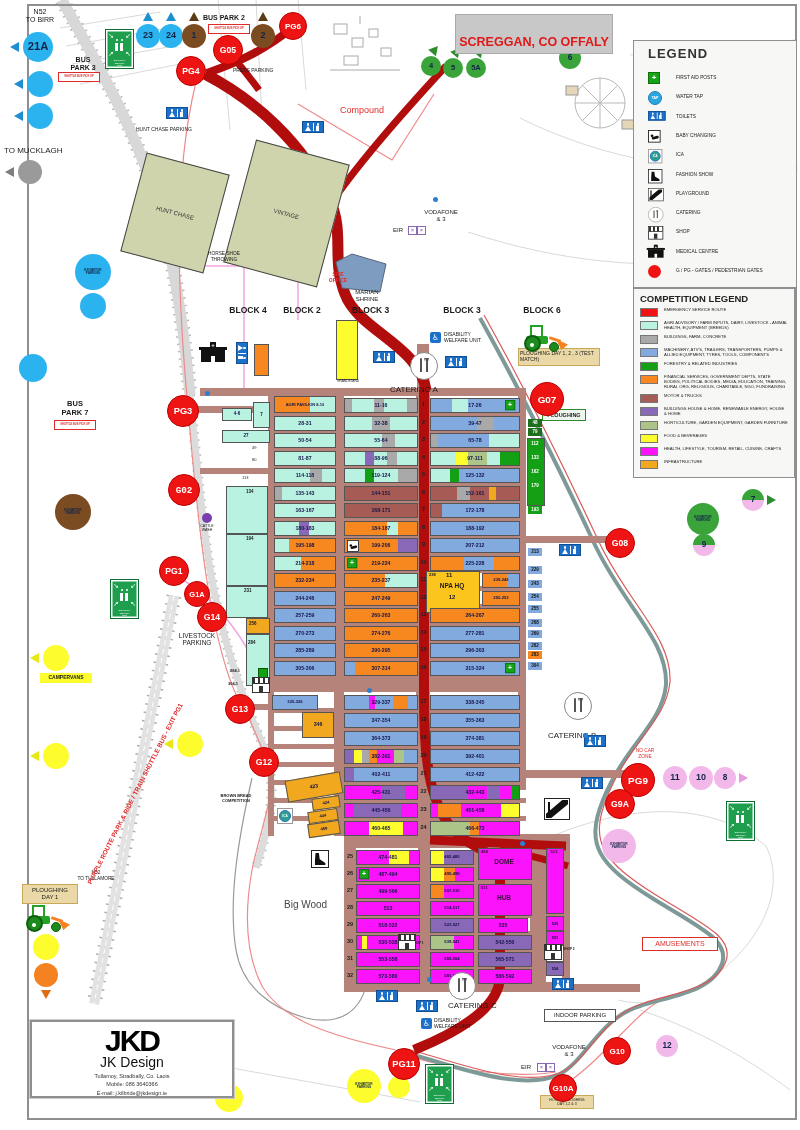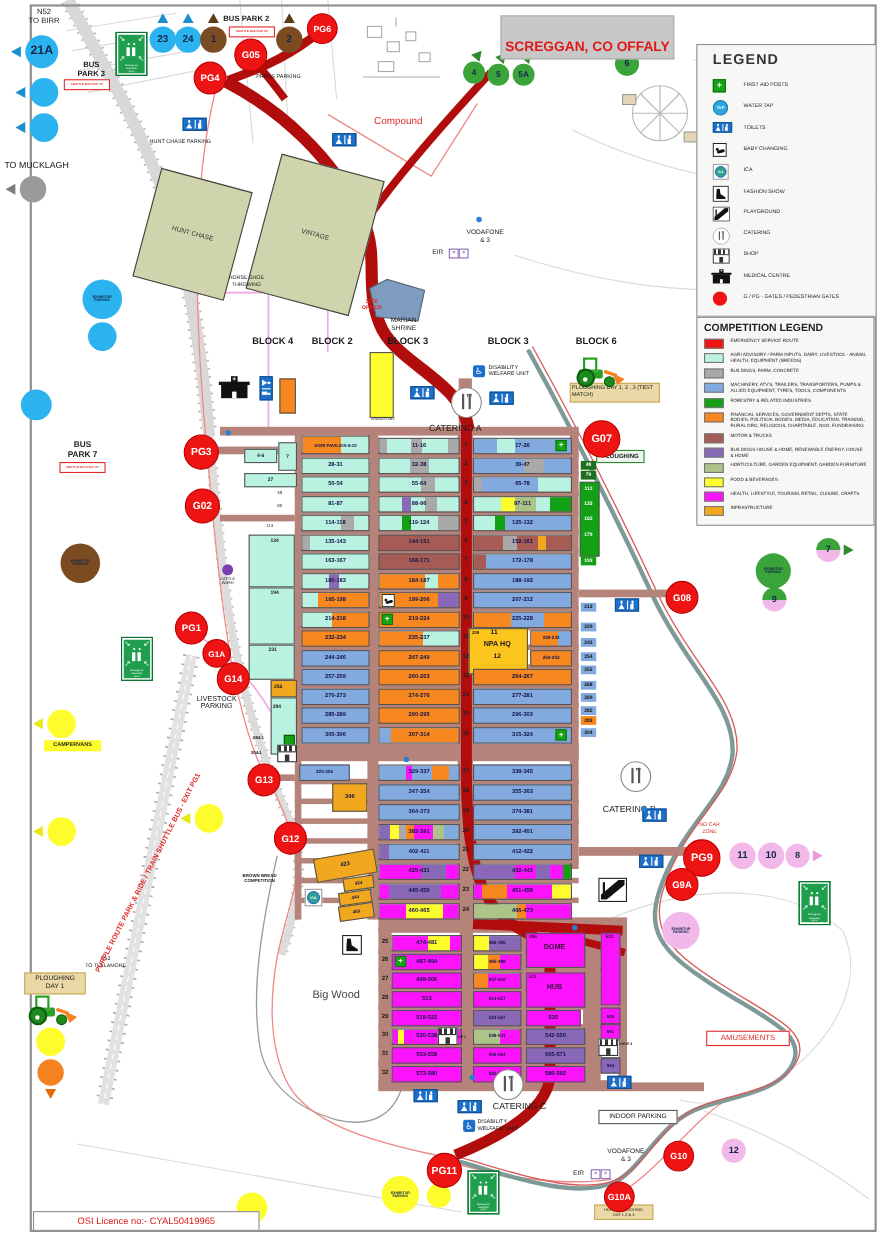--- a/index.html
+++ b/index.html
@@ -648,21 +648,21 @@
       <div class="lb" style="left: 540px; top: 1095px; font-size: 3.6px; color: rgb(26, 26, 26); font-weight: 400; text-align: center; width: 50px; background: rgb(234, 217, 166); padding: 2px 1px; border: 1px solid rgb(202, 168, 90);">HORSE PLOUGHING
 DAY 1,2 &amp; 3</div>
       <div class="lb" style="left: 642px; top: 937px; font-size: 7px; color: rgb(224, 43, 43); font-weight: 400; text-align: center; width: 72px; background: rgb(255, 255, 255); padding: 2px 1px; border: 1px solid rgb(224, 43, 43);">AMUSEMENTS</div>
       <div class="lb" style="left: 544px; top: 1009px; font-size: 6px; color: rgb(26, 26, 26); font-weight: 400; text-align: center; width: 68px; background: rgb(255, 255, 255); padding: 2px 1px; border: 1px solid rgb(85, 85, 85);">INDOOR PARKING</div>
       <div class="lb" style="left: 40px; top: 673px; font-size: 5px; color: rgb(26, 26, 26); font-weight: 700; text-align: center; width: 50px; background: rgb(253, 253, 46); padding: 2px 1px;">CAMPERVANS</div>
       <div class="lb" style="left: -30px; top: 790px; font-size: 6.5px; color: rgb(224, 43, 43); font-weight: 700; text-align: center; width: 330px; transform: rotate(-63deg);">PURPLE ROUTE PARK &amp; RIDE / TRAIN SHUTTLE BUS - EXIT PG1</div>
       <div class="gate" style="left: 279px; top: 12px; width: 26px; height: 26px; font-size: 8.06px;">PG6</div>
       <div class="gate" style="left: 213px; top: 35px; width: 28px; height: 28px; font-size: 8.68px;">G05</div>
       <div class="gate" style="left: 176px; top: 56px; width: 28px; height: 28px; font-size: 8.68px;">PG4</div>
       <div class="gate" style="left: 167px; top: 395px; width: 30px; height: 30px; font-size: 9.3px;">PG3</div>
-      <div class="gate" style="left: 168px; top: 444px; width: 30px; height: 30px; font-size: 9.3px;">G02</div>
+      <div class="gate" style="left: 168px; top: 474px; width: 30px; height: 30px; font-size: 9.3px; font-family: Liberation Mono, monospace;">G02</div>
       <div class="gate" style="left: 159px; top: 556px; width: 28px; height: 28px; font-size: 8.68px;">PG1</div>
       <div class="gate" style="left: 184px; top: 581px; width: 24px; height: 24px; font-size: 7.44px;">G1A</div>
       <div class="gate" style="left: 197px; top: 602px; width: 28px; height: 28px; font-size: 8.68px;">G14</div>
       <div class="gate" style="left: 225px; top: 694px; width: 28px; height: 28px; font-size: 8.68px;">G13</div>
       <div class="gate" style="left: 249px; top: 747px; width: 28px; height: 28px; font-size: 8.68px;">G12</div>
       <div class="gate" style="left: 530px; top: 382px; width: 32px; height: 32px; font-size: 9.92px;">G07</div>
       <div class="gate" style="left: 605px; top: 528px; width: 28px; height: 28px; font-size: 8.68px;">G08</div>
       <div class="gate" style="left: 621px; top: 763px; width: 32px; height: 32px; font-size: 9.92px;">PG9</div>
       <div class="gate" style="left: 605px; top: 789px; width: 28px; height: 28px; font-size: 8.68px;">G9A</div>
       <div class="gate" style="left: 388px; top: 1048px; width: 30px; height: 30px; font-size: 9.3px;">PG11</div>
@@ -1073,15 +1073,23 @@
           <span class="sw" style="background: rgb(251, 20, 251);"></span>
           <span class="ct">HEALTH, LIFESTYLE, TOURISM, RETAIL, CUISINE, CRAFTS</span>
         </div>
         <div class="crow">
           <span class="sw" style="background: rgb(242, 168, 30);"></span>
           <span class="ct">INFRASTRUCTURE</span>
         </div>
       </div>
 </div>
 
-<div id="osi">OSI Licence no:- CYAL50419965</div>
+<div id="jkd">
+  <div class="logo">JKD</div>
+  <div class="nm">JK Design</div>
+  <div class="ad">
+    <span>Tullamoy, Stradbally, Co. Laois</span><br>
+    <span>Mobile: 086 3640366</span><br>
+    <span>E-mail: j.kilbride@jkdesign.ie</span>
+  </div>
+</div>
 
 </div>
 
 </body></html>

